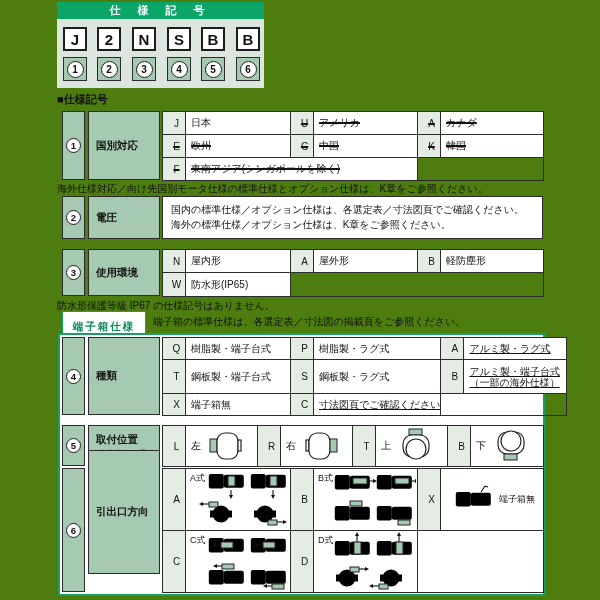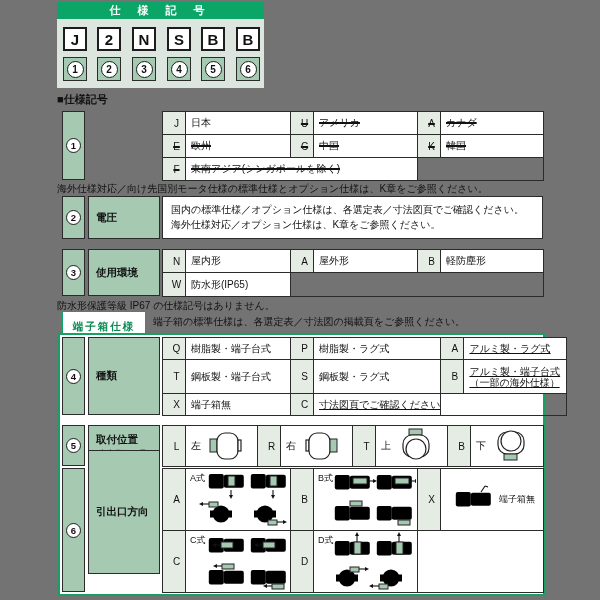--- a/index.html
+++ b/index.html
@@ -1,16 +1,16 @@
 <!DOCTYPE html>
 <html><head>
 <meta charset="utf-8">
 <style>
   html,body{margin:0;padding:0;background:#fff;}
-  #page{position:relative;width:600px;height:600px;background:#737373;overflow:hidden;
+  #page{position:relative;width:600px;height:600px;background:#4d7c0f;overflow:hidden;
         font-family:"Liberation Sans","DejaVu Sans",sans-serif;color:#111;}
   .abs{position:absolute;}
 
   
   .hdr-bar{left:57px;top:2px;width:207px;height:17px;background:#0ba568;color:#fff;
            font-size:11px;font-weight:bold;letter-spacing:7px;display:flex;
            align-items:center;justify-content:center;}
   .hdr-panel{left:57px;top:19px;width:207px;height:69px;background:#dde5df;}
   .lbox{position:absolute;top:8px;width:24px;height:24px;background:#fff;border:2px solid #1d1d1d;
         display:flex;align-items:center;justify-content:center;font-size:15px;font-weight:bold;box-sizing:border-box;}
@@ -118,20 +118,23 @@
     <div class="nbox" style="left:179px">
         <span class="circ">6</span>
       </div>
   </div>
 
   <div class="abs sec-heading">■仕様記号</div>
 
   <div class="abs numcell" style="left:62px;top:111px;height:69px">
     <span class="ncirc">1</span>
     </div>
+  <div class="abs lblcell" style="left:88px;top:111px;height:69px">
+    <span>国別対応</span>
+    </div>
 
   <table class="spec abs" style="left:162px;top:111px">
     <colgroup>
         <col style="width:23px">
         <col style="width:105px">
         <col style="width:23px">
         <col style="width:104px">
         <col style="width:23px">
         <col style="width:103px">
       </colgroup>
@@ -163,21 +166,21 @@
   <div class="abs note" style="left:57px;top:182px">海外仕様対応／向け先国別モータ仕様の標準仕様とオプション仕様は、K章をご参照ください。</div>
 
   <div class="abs numcell" style="left:62px;top:196px;height:43px">
     <span class="ncirc">2</span>
     </div>
   <div class="abs lblcell" style="left:88px;top:196px;height:43px">
     <span>電圧</span>
     </div>
   <div class="abs voltbox">
     <div>国内の標準仕様／オプション仕様は、各選定表／寸法図頁でご確認ください。</div>
-    <div>海外仕様対応／オプション仕様は、K章をご参照ください。</div>
+    <div>海外の標準仕様／オプション仕様は、K章をご参照ください。</div>
   </div>
 
   <div class="abs numcell" style="left:62px;top:249px;height:47px">
     <span class="ncirc">3</span>
     </div>
   <div class="abs lblcell" style="left:88px;top:249px;height:47px">
     <span>使用環境</span>
     </div>
 
   <table class="spec abs" style="left:162px;top:249px">

